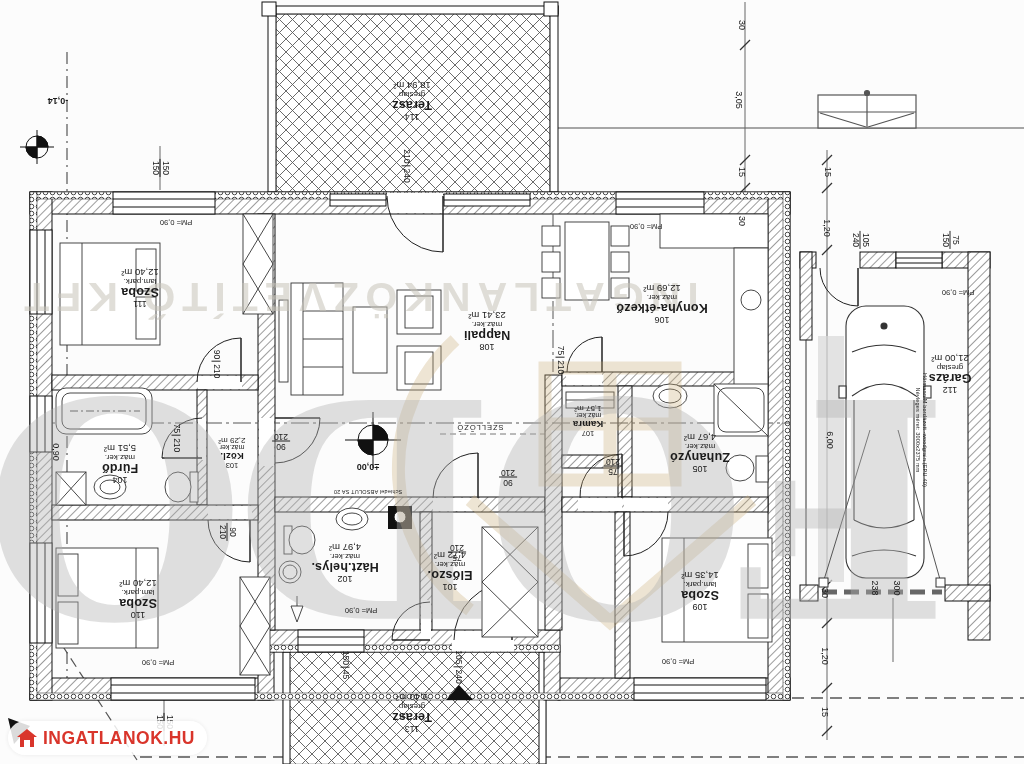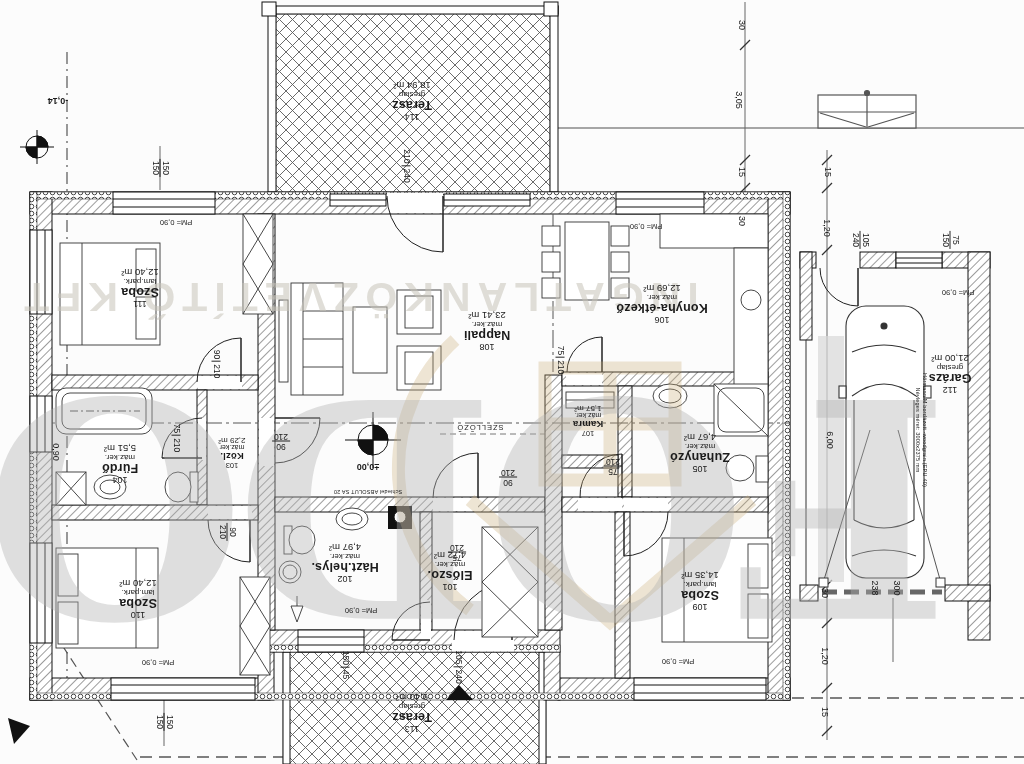--- a/index.html
+++ b/index.html
@@ -564,14 +564,21 @@
 
   <div class="at flip lvl" style="left:58px;top:100px">-0,14</div>
   <div class="at flip lvl" style="left:368px;top:466px">±0,00</div>
   <div class="at flip note" style="left:480px;top:427px">SZELLŐZŐ</div>
   <div class="at flip tiny" style="left:368px;top:491px">Schiedel ABSOLUT SA 20</div>
   <div class="at r90 tiny" style="left:921px;top:430px">
     <div>Hörmann M bordázott -woodgrain (EPU 40)</div>
     <div>Névleges méret: 3000x2375 mm</div>
   </div>
 
+  <div class="brandpill">
+    <svg width="22" height="20" viewBox="0 0 22 20">
+      <path d="M11,1 L21,9 L18,9 L18,19 L4,19 L4,9 L1,9 Z" fill="#d9352b"></path>
+      <rect x="8" y="12" width="6" height="7" fill="#fff"></rect>
+    </svg>
+    <span class="txt">INGATLANOK.HU</span>
+  </div>
 
 </div>
 
 </body></html>

